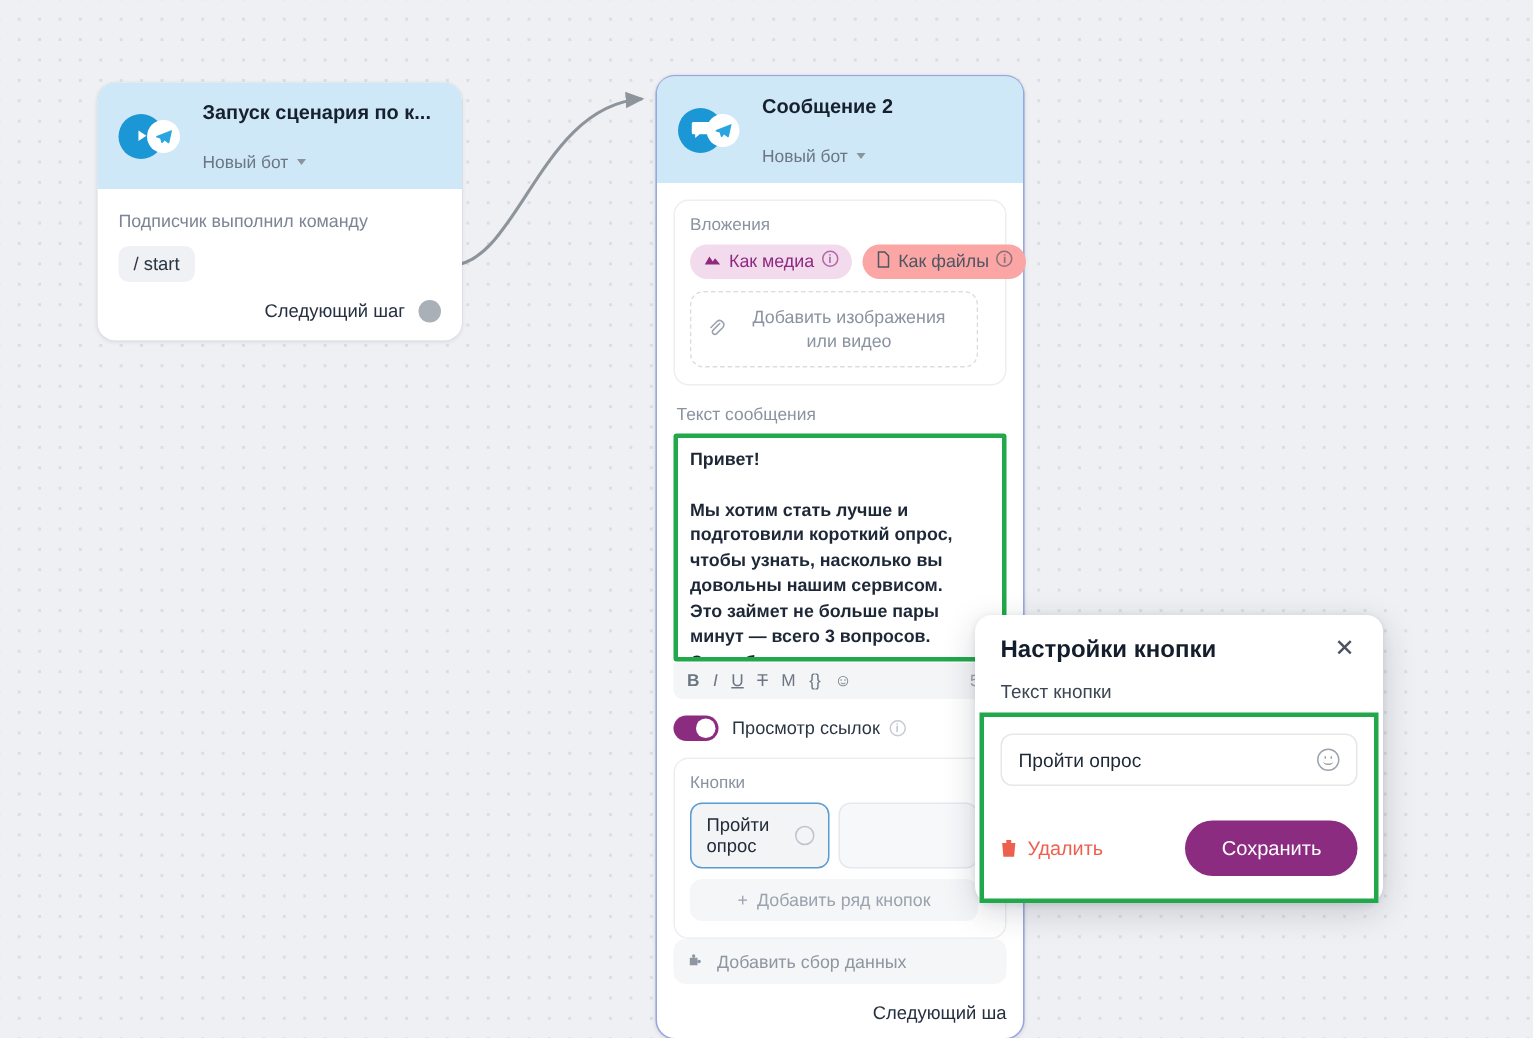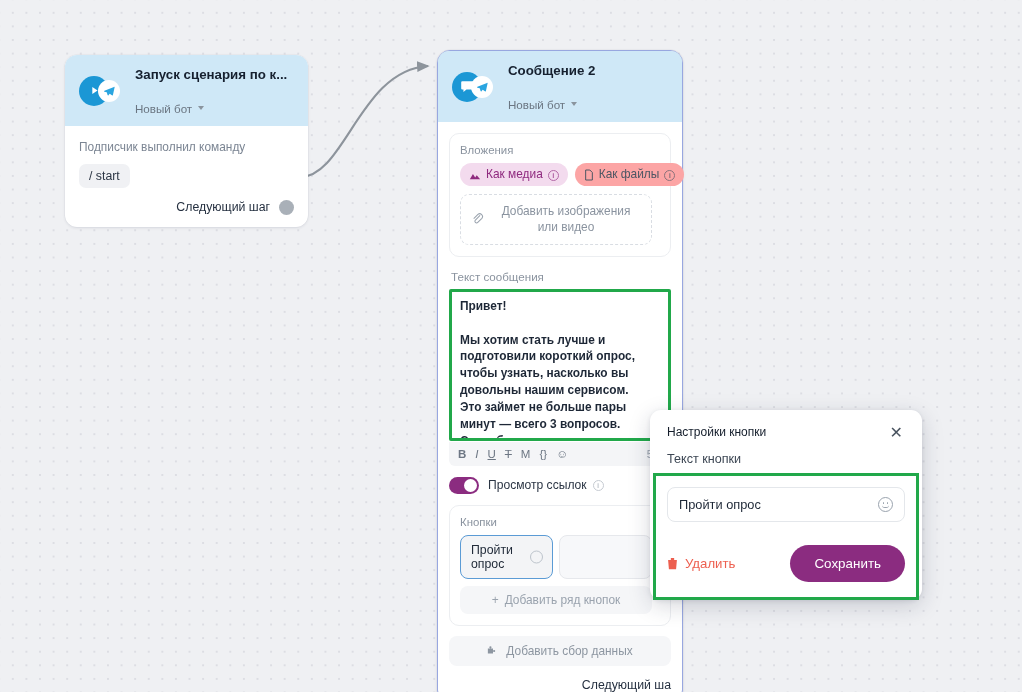--- a/index.html
+++ b/index.html
@@ -84,21 +84,21 @@
   #node-message .node-head { border-radius: 11px 11px 0 0; }
   .msg-body { padding: 11px 11px 10px 11px; }
 
   .panel {
     border: 1px solid #eceef1; border-radius: 10px;
     padding: 10px 18px 11px 10px;
   }
   .small-label { font-size: 11.4px; color: #8a939f; }
   .chips { display: flex; gap: 7px; margin-top: 7px; }
   .chip {
-    display: flex; align-items: flex-end; gap: 5px;
+    display: flex; align-items: flex-start; gap: 5px;
     border-radius: 13px; padding: 4.5px 9px;
     font-size: 11.9px; white-space: nowrap;
   }
   .chip.active { background: #f3dbee; color: #8f2a7f; }
   .chip.inactive { background: #fca5a5; color: #4d5663; }
   .info-i {
     width: 11px; height: 11px; border-radius: 50%;
     border: 1px solid currentColor; opacity: .65;
     font-size: 8px; line-height: 9px; text-align: center;
     flex: none; font-weight: bold;
@@ -161,34 +161,34 @@
   }
   .kb-btn-ghost {
     width: 26px; border: 1px solid #e6e8ec; border-radius: 8px; background: #f7f8fa;
   }
   .add-row {
     margin-top: 7px; background: #f5f6f8; border-radius: 8px;
     display: flex; align-items: center; justify-content: center; gap: 6px;
     padding: 7px 10px; font-size: 11.9px; color: #9aa3ae;
   }
   .wide-action {
-    margin-top: 10px; background: #f5f6f8; border-radius: 8px;
-    display: flex; align-items: center; justify-content: center; gap: 7px;
+    background: #f5f6f8; border-radius: 8px;
+    display: flex; align-items: center; justify-content: flex-start; gap: 7px;
     padding: 8px 10px; font-size: 11.9px; color: #8d96a1;
   }
 
   
   #popup {
     position: absolute; left: 650px; top: 410px; width: 272px;
     background: #ffffff; border-radius: 11px;
     box-shadow: 0 6px 22px rgba(25,35,60,.18), 0 1px 4px rgba(25,35,60,.10);
     padding: 15px 17px 0 17px;
   }
   .popup-head { display: flex; align-items: flex-start; justify-content: space-between; }
-  .popup-title { font-size: 12px; font-weight: normal; color: #141d2b; }
+  .popup-title { font-size: 16px; font-weight: bold; color: #141d2b; }
   .close-x { font-size: 16px; color: #49535f; line-height: 1; padding: 0 2px; }
   .popup-sublabel { font-size: 12.6px; color: #3d4754; margin-top: 11px; }
 
   .green-box {
     border: 3.5px solid #21a84a;
     margin: 7px -14px 0 -14px;
     padding: 11px 11px 13px 11px;
     background: #fff;
   }
   .text-input {

